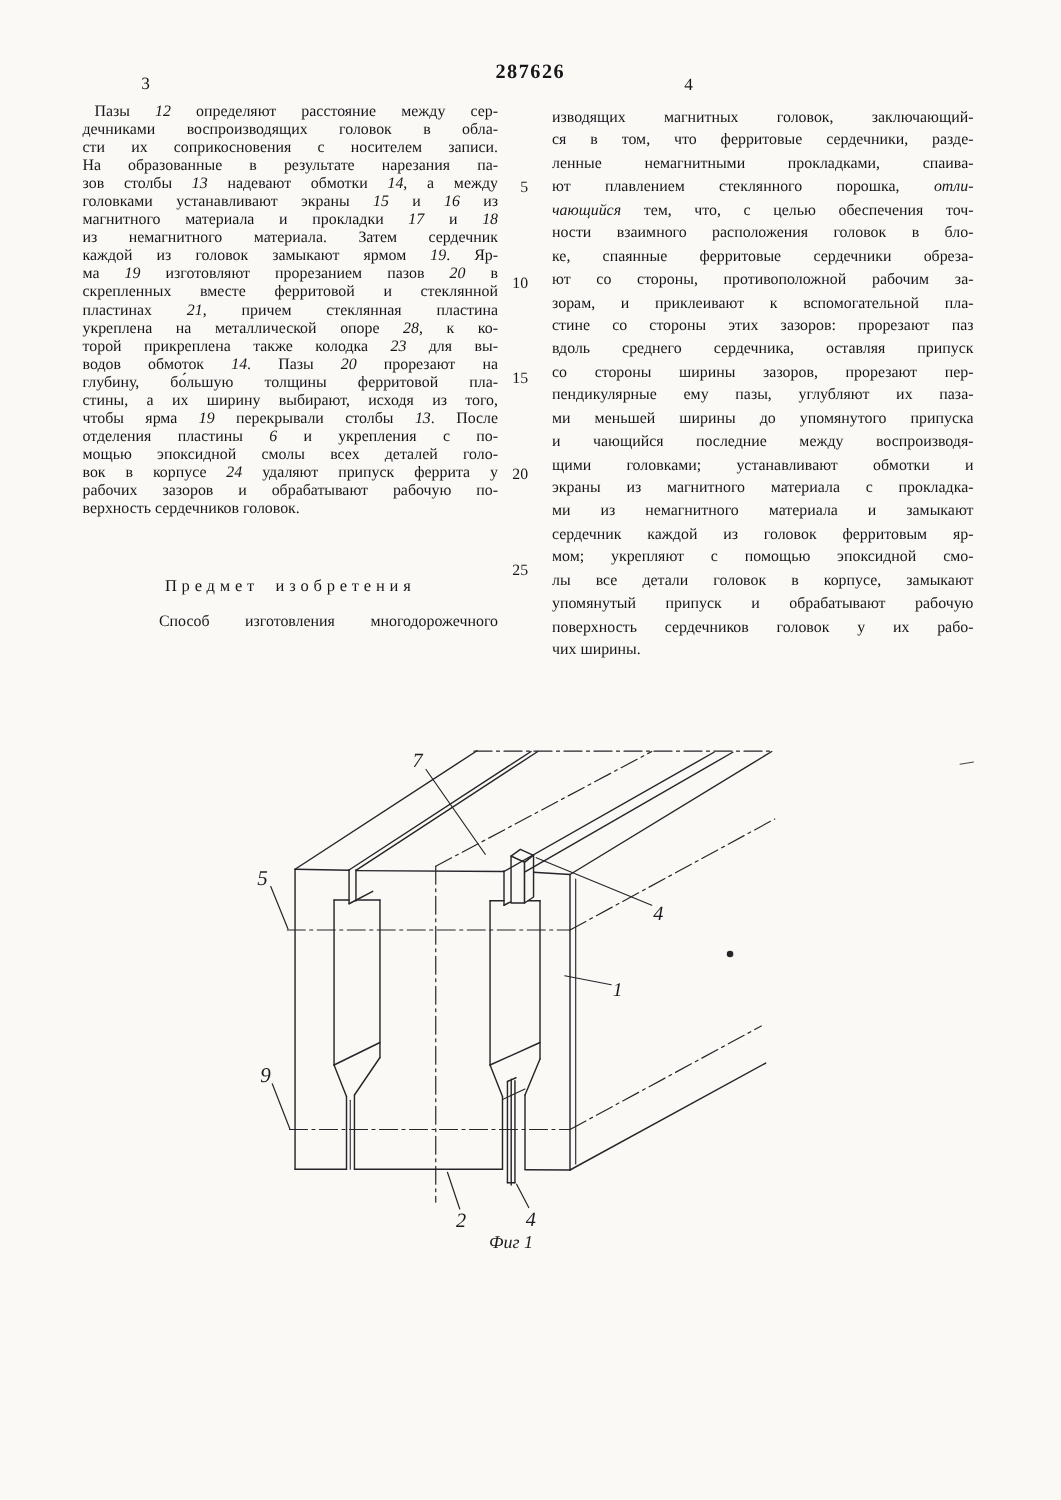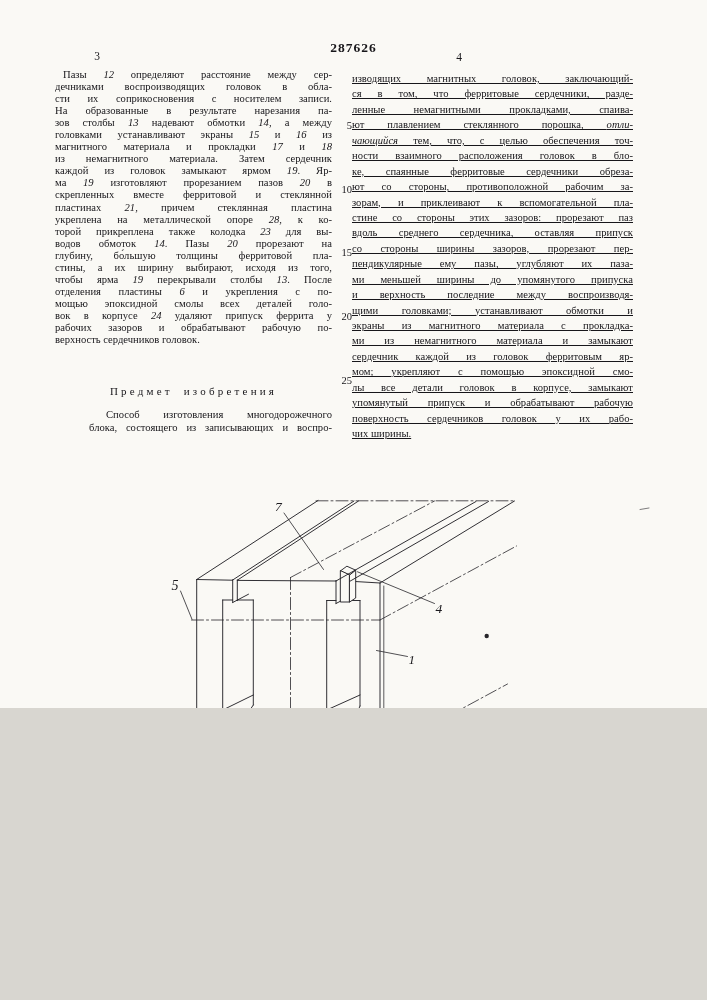--- a/index.html
+++ b/index.html
@@ -1,17 +1,17 @@
 <!DOCTYPE html>
 <html><head>
 <meta charset="utf-8">
 <style>
   html,body{margin:0;padding:0;background:#d8d6d0;}
   .page{
-    position:relative;width:707px;height:708px;margin:0 auto;
+    position:relative;width:707px;height:1000px;margin:0 auto;
     background:#faf9f5;
     font-family:"Liberation Serif","DejaVu Serif",serif;
     color:#17161a;overflow:hidden;
   }
   .patent-number{
     position:absolute;top:40px;left:0;width:707px;text-align:center;
     font-weight:bold;font-size:13.5px;letter-spacing:1px;
   }
   .col-num{position:absolute;font-size:11.5px;width:22px;text-align:center;}
   .col-num.left{top:50px;left:86px;}
@@ -19,21 +19,21 @@
   .textcol{position:absolute;font-size:10.6px;}
   .textcol .line{
     text-align:justify;text-align-last:justify;white-space:nowrap;
     overflow:visible;
   }
   .textcol .line.end{text-align:left;text-align-last:left;}
   .textcol .line.indent1{text-indent:8px;}
   .textcol .line.indent2{text-indent:17px;}
   #left-col-p1{top:69px;left:55px;width:277px;}
   #left-col-p1 .line{line-height:12.05px;height:12.05px;}
-  #right-col{top:71px;left:352px;width:281px;text-decoration:underline;}
+  #right-col{top:71px;left:368px;width:281px;}
   #right-col .line{line-height:15.45px;height:15.45px;}
   #left-col-p2{top:408px;left:55px;width:277px;}
   #left-col-p2 .line{line-height:13px;height:13px;margin-left:34px;}
   .heading{
     position:absolute;top:385px;left:55px;width:277px;text-align:center;
     font-size:11px;letter-spacing:3.2px;word-spacing:5px;
   }
   .gutter-num{
     position:absolute;left:333px;width:19px;text-align:right;font-size:10.5px;
   }
@@ -78,39 +78,38 @@
       <div class="line">мощью эпоксидной смолы всех деталей голо-</div>
       <div class="line">вок в корпусе <i>24</i> удаляют припуск феррита у</div>
       <div class="line">рабочих зазоров и обрабатывают рабочую по-</div>
       <div class="line end">верхность сердечников головок.</div>
     </div>
 
   <div class="heading">Предмет изобретения</div>
 
   <div id="left-col-p2" class="textcol">
       <div class="line indent2">Способ изготовления многодорожечного</div>
-      <div class="line">блока, состоящего из записывающих и воспро-</div>
     </div>
 
   <div id="right-col" class="textcol">
       <div class="line">изводящих магнитных головок, заключающий-</div>
       <div class="line">ся в том, что ферритовые сердечники, разде-</div>
       <div class="line">ленные немагнитными прокладками, спаива-</div>
       <div class="line">ют плавлением стеклянного порошка, <i>отли-</i></div>
       <div class="line"><i>чающийся</i> тем, что, с целью обеспечения точ-</div>
       <div class="line">ности взаимного расположения головок в бло-</div>
       <div class="line">ке, спаянные ферритовые сердечники обреза-</div>
       <div class="line">ют со стороны, противоположной рабочим за-</div>
       <div class="line">зорам, и приклеивают к вспомогательной пла-</div>
       <div class="line">стине со стороны этих зазоров: прорезают паз</div>
       <div class="line">вдоль среднего сердечника, оставляя припуск</div>
       <div class="line">со стороны ширины зазоров, прорезают пер-</div>
       <div class="line">пендикулярные ему пазы, углубляют их паза-</div>
       <div class="line">ми меньшей ширины до упомянутого припуска</div>
-      <div class="line">и верхность последние между воспроизводя-</div>
+      <div class="line">и чающийся последние между воспроизводя-</div>
       <div class="line">щими головками; устанавливают обмотки и</div>
       <div class="line">экраны из магнитного материала с прокладка-</div>
       <div class="line">ми из немагнитного материала и замыкают</div>
       <div class="line">сердечник каждой из головок ферритовым яр-</div>
       <div class="line">мом; укрепляют с помощью эпоксидной смо-</div>
       <div class="line">лы все детали головок в корпусе, замыкают</div>
       <div class="line">упомянутый припуск и обрабатывают рабочую</div>
       <div class="line">поверхность сердечников головок у их рабо-</div>
       <div class="line end">чих ширины.</div>
     </div>

